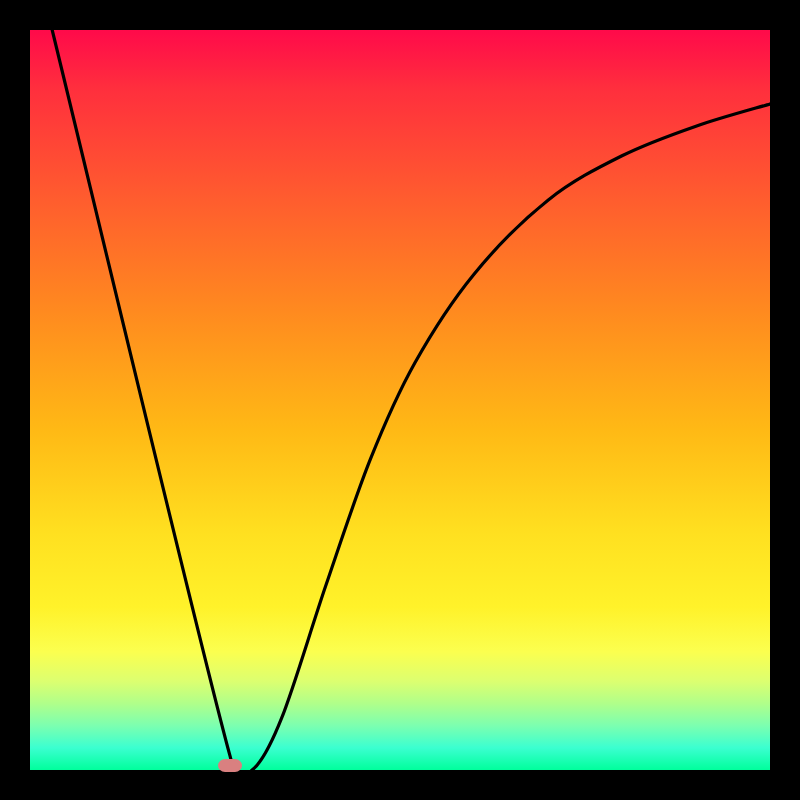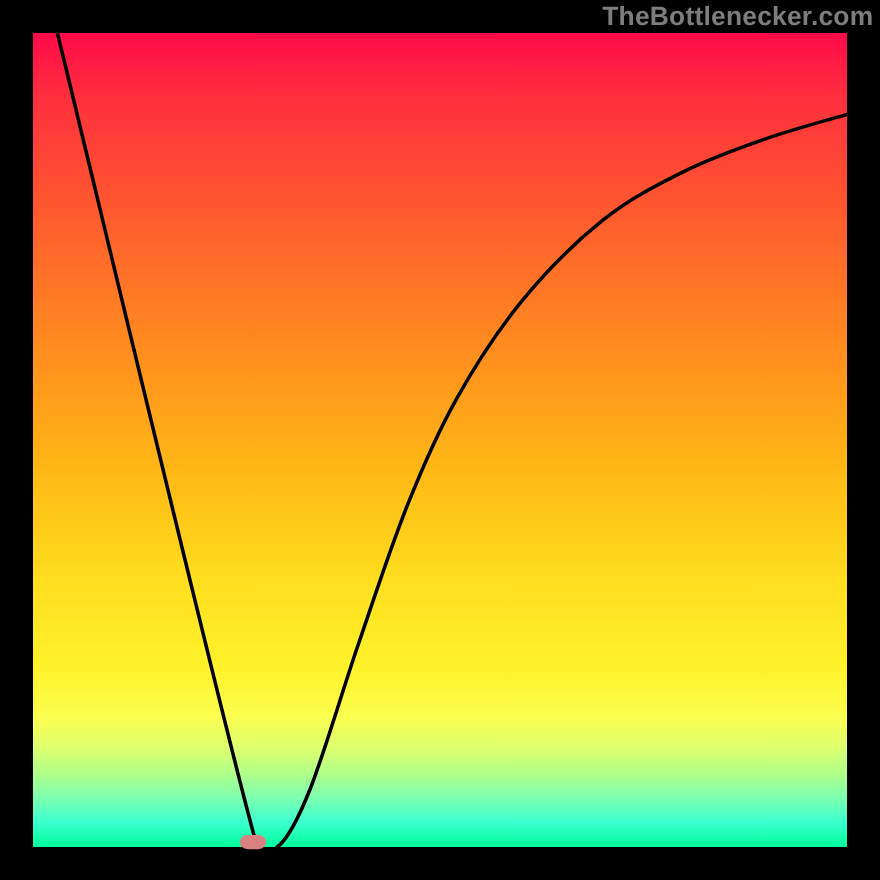--- a/index.html
+++ b/index.html
@@ -54,20 +54,19 @@
     width: 24px;
     height: 13px;
     border-radius: 7px / 6.5px;
     background: #d98080;
   }
 </style>
 </head>
 <body>
 
 <div class="frame">
-  <div class="watermark">TheBottlenecker.com</div>
   <div class="plot-area">
     <svg class="curve" viewBox="0 0 740 740" preserveAspectRatio="none">
       <path d="M 22.2 0 C 51.800000000000004 120.86666666666667 166.5 601.8666666666667 199.8 725.2 C 233.10000000000002 848.5333333333334 213.36666666666667 746.1666666666666 222 740 C 230.63333333333333 733.8333333333334 239.26666666666668 719.0333333333334 251.60000000000002 688.2 C 263.93333333333334 657.3666666666667 281.2 598.1666666666666 296 555 C 310.8 511.8333333333333 325.6 466.2 340.40000000000003 429.2 C 355.20000000000005 392.2 367.53333333333336 363.83333333333326 384.8 332.99999999999994 C 402.06666666666666 302.16666666666663 421.8 271.3333333333333 444 244.2 C 466.2 217.06666666666666 493.3333333333333 189.93333333333325 518 170.19999999999993 C 542.6666666666666 150.4666666666666 567.3333333333334 138.13333333333338 592 125.80000000000007 C 616.6666666666666 113.46666666666675 641.3333333333334 104.83333333333339 666 96.20000000000005 C 690.6666666666666 87.5666666666667 727.6666666666666 77.7 740 74" id="curve-path" fill="none" stroke="#000" stroke-width="3.2" stroke-linecap="round" stroke-linejoin="round"></path>
     </svg>
     <div class="marker" id="marker" style="left: 187.8px; top: 729.06px; background: rgb(217, 128, 128);"></div>
   </div>
 </div>
 
 </body></html>

